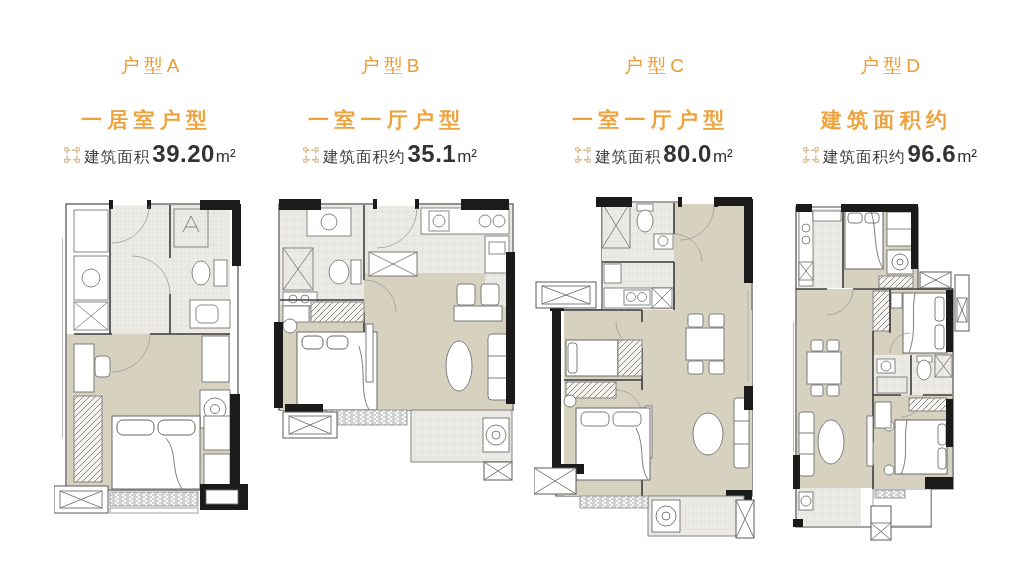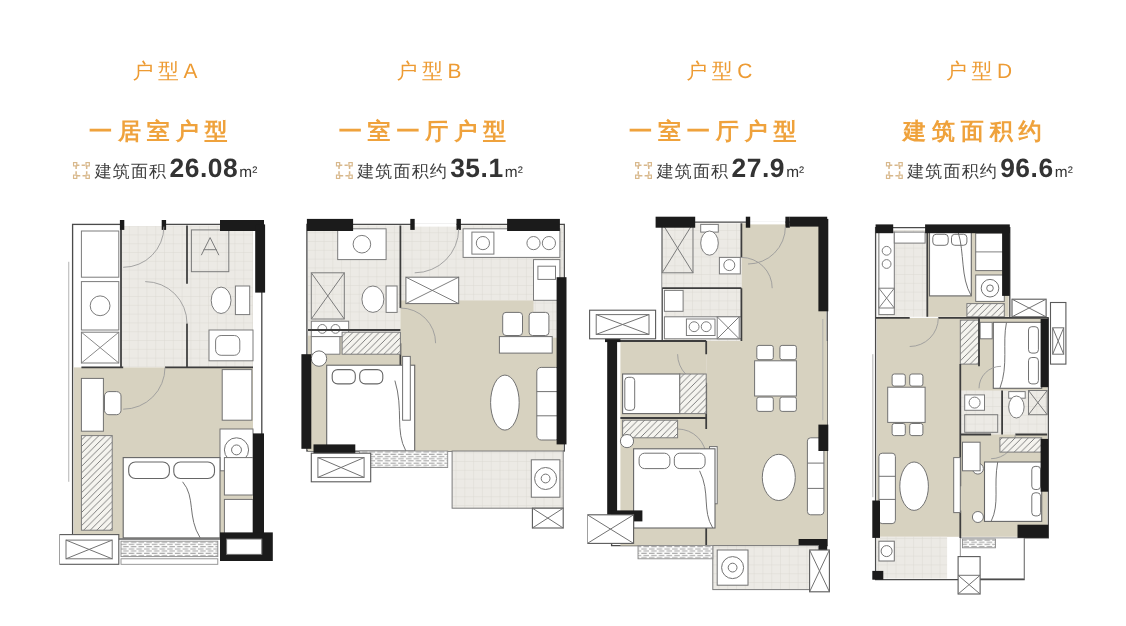--- a/index.html
+++ b/index.html
@@ -24,21 +24,21 @@
     letter-spacing:0.25em;text-indent:0.25em;line-height:1.1;
   }
   .u-area{
     position:absolute;top:140px;left:0;right:0;
     display:flex;justify-content:center;align-items:baseline;
     color:#3E3E3E;white-space:nowrap;
   }
   .u-area .icon{align-self:center;margin-right:4px;position:relative;top:1px;}
   .a-label{font-size:15.5px;letter-spacing:1px;}
   .a-value{font-size:24px;font-weight:600;color:#333;margin:0 1px 0 2px;letter-spacing:0.5px;}
-  .a-unit{font-size:14px;color:#333;}
+  .a-unit{font-size:17px;color:#333;}
   .plan{position:absolute;}
   #planA{left:54px;top:198px;}
   #planB{left:271px;top:196px;}
   #planC{left:534px;top:194px;}
   #planD{left:783px;top:202px;}
   svg .blk{fill:#1b1b1b;stroke:none;}
 </style>
 </head>
 <body>
 
@@ -64,21 +64,21 @@
   <div class="u-type">一居室户型</div>
   <div class="u-area">
     <svg class="icon" width="16" height="16" viewBox="0 0 16 16">
       <rect x="3.2" y="3.2" width="9.6" height="9.6" fill="none" stroke="#D8B88C" stroke-width="1.4" stroke-dasharray="3 2"></rect>
       <rect x="0.8" y="0.8" width="3" height="3" fill="#fff" stroke="#D8B88C" stroke-width="1.1"></rect>
       <rect x="12.2" y="0.8" width="3" height="3" fill="#fff" stroke="#D8B88C" stroke-width="1.1"></rect>
       <rect x="0.8" y="12.2" width="3" height="3" fill="#fff" stroke="#D8B88C" stroke-width="1.1"></rect>
       <rect x="12.2" y="12.2" width="3" height="3" fill="#fff" stroke="#D8B88C" stroke-width="1.1"></rect>
     </svg>
     <span class="a-label">建筑面积</span>
-      <span class="a-value">26.08</span>
+      <span class="a-value">39.20</span>
       <span class="a-unit">m²</span>
   </div>
 </div>
 
 <div class="col" id="col-b">
   <div class="u-title">户型B</div>
   <div class="u-type">一室一厅户型</div>
   <div class="u-area">
     <svg class="icon" width="16" height="16" viewBox="0 0 16 16">
       <rect x="3.2" y="3.2" width="9.6" height="9.6" fill="none" stroke="#D8B88C" stroke-width="1.4" stroke-dasharray="3 2"></rect>
@@ -98,21 +98,21 @@
   <div class="u-type">一室一厅户型</div>
   <div class="u-area">
     <svg class="icon" width="16" height="16" viewBox="0 0 16 16">
       <rect x="3.2" y="3.2" width="9.6" height="9.6" fill="none" stroke="#D8B88C" stroke-width="1.4" stroke-dasharray="3 2"></rect>
       <rect x="0.8" y="0.8" width="3" height="3" fill="#fff" stroke="#D8B88C" stroke-width="1.1"></rect>
       <rect x="12.2" y="0.8" width="3" height="3" fill="#fff" stroke="#D8B88C" stroke-width="1.1"></rect>
       <rect x="0.8" y="12.2" width="3" height="3" fill="#fff" stroke="#D8B88C" stroke-width="1.1"></rect>
       <rect x="12.2" y="12.2" width="3" height="3" fill="#fff" stroke="#D8B88C" stroke-width="1.1"></rect>
     </svg>
     <span class="a-label">建筑面积</span>
-      <span class="a-value">27.9</span>
+      <span class="a-value">80.0</span>
       <span class="a-unit">m²</span>
   </div>
 </div>
 
 <div class="col" id="col-d">
   <div class="u-title">户型D</div>
   <div class="u-type">建筑面积约</div>
   <div class="u-area">
     <svg class="icon" width="16" height="16" viewBox="0 0 16 16">
       <rect x="3.2" y="3.2" width="9.6" height="9.6" fill="none" stroke="#D8B88C" stroke-width="1.4" stroke-dasharray="3 2"></rect>

